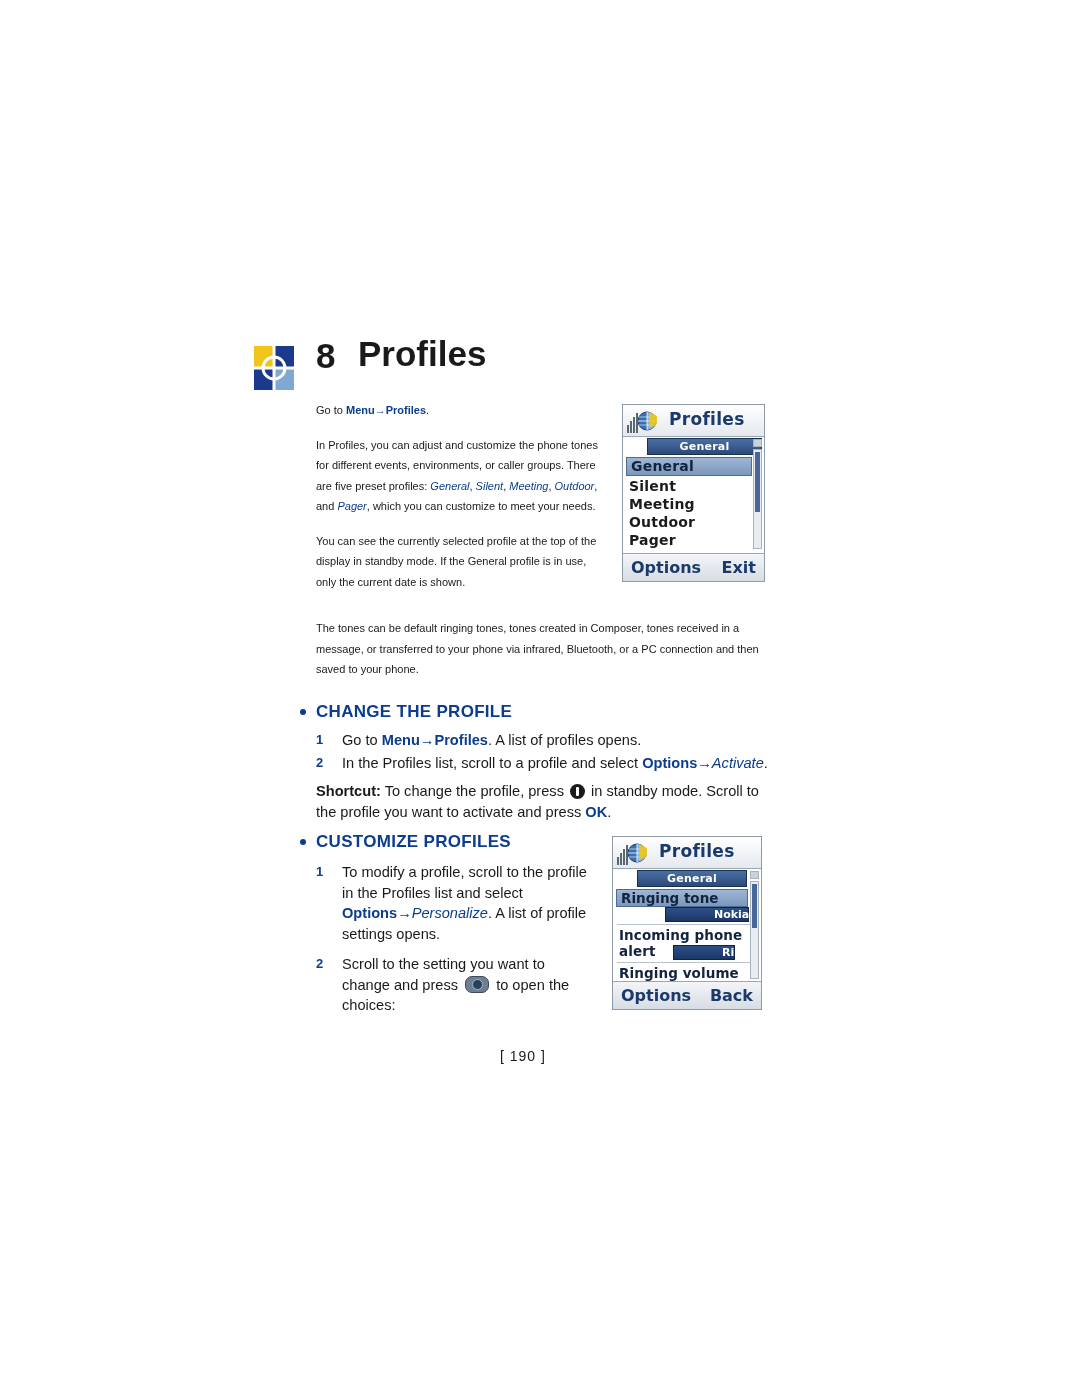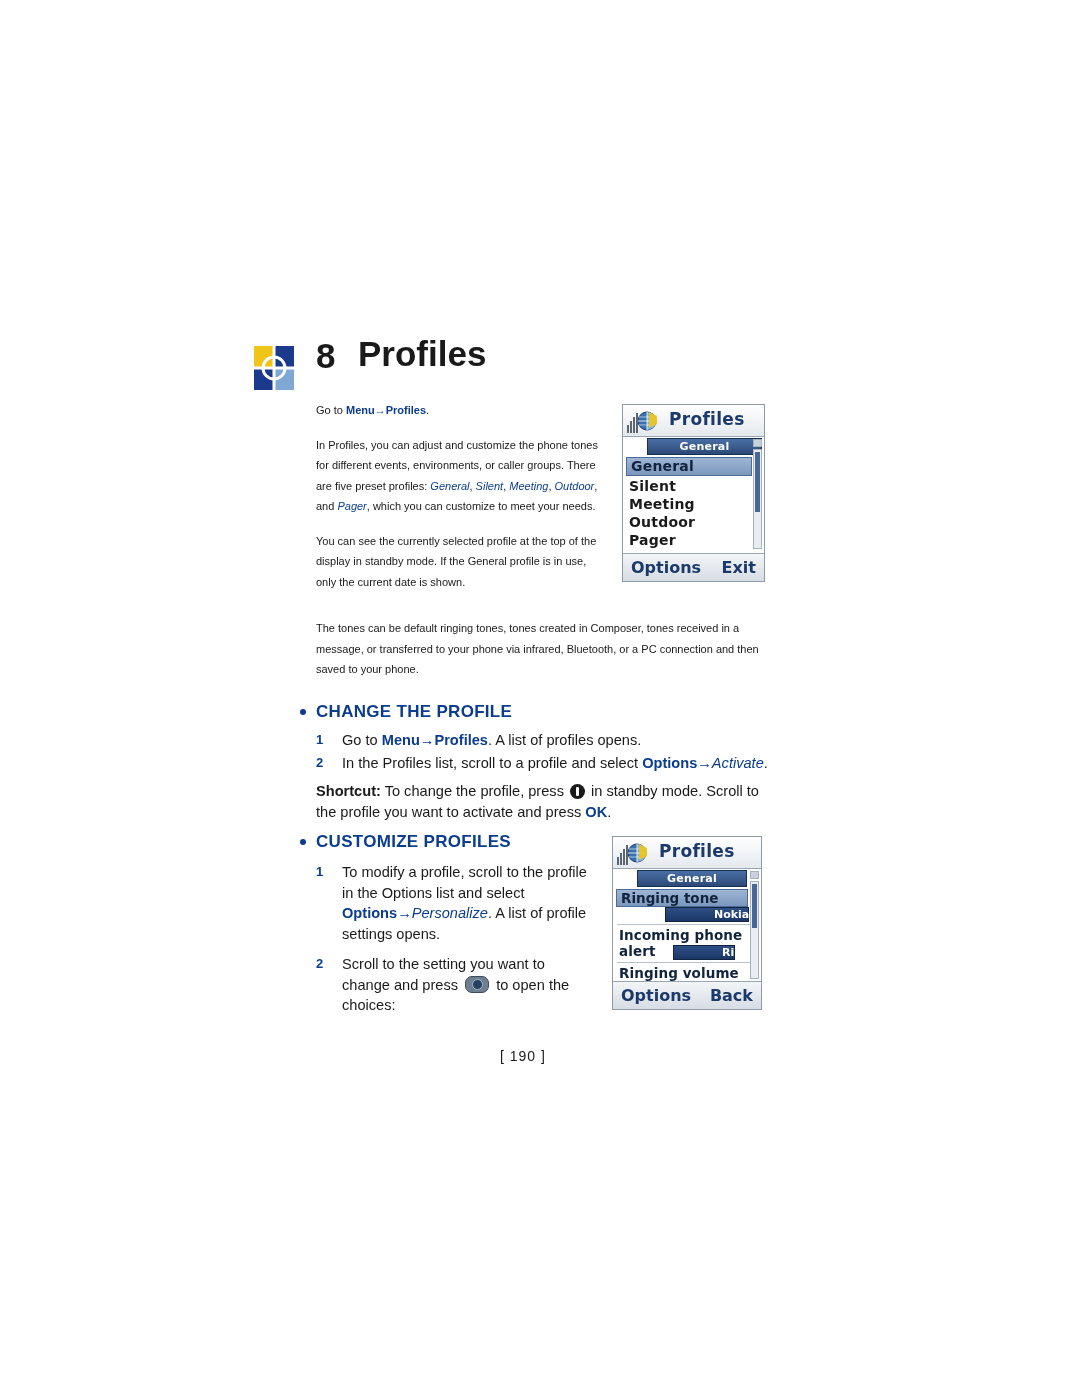--- a/index.html
+++ b/index.html
@@ -426,21 +426,21 @@
   </div>
 
   <div class="section-head" id="head-customize">
     <span class="bullet-dot"></span>
     <span>CUSTOMIZE PROFILES</span>
   </div>
 
   <div class="numlist" id="list-customize">
     <div class="numrow" style="margin-bottom:10px;">
       <span class="num">1</span>
-      <span>To modify a profile, scroll to the profile in the Options list and select </span><span class="b">Options</span><span class="arrow">→</span><span class="i">Personalize</span><span>. A list of profile settings opens.</span>
+      <span>To modify a profile, scroll to the profile in the Profiles list and select </span><span class="b">Options</span><span class="arrow">→</span><span class="i">Personalize</span><span>. A list of profile settings opens.</span>
     </div>
     <div class="numrow">
       <span class="num">2</span>
       <span>Scroll to the setting you want to change and press </span><span class="key-scroll"></span><span> to open the choices:</span>
     </div>
   </div>
 
   <div class="screen" style="left:622px; top:404px; width:143px; height:178px;">
     <div class="scr-title">
       <svg class="scr-globe" viewBox="0 0 24 22">

